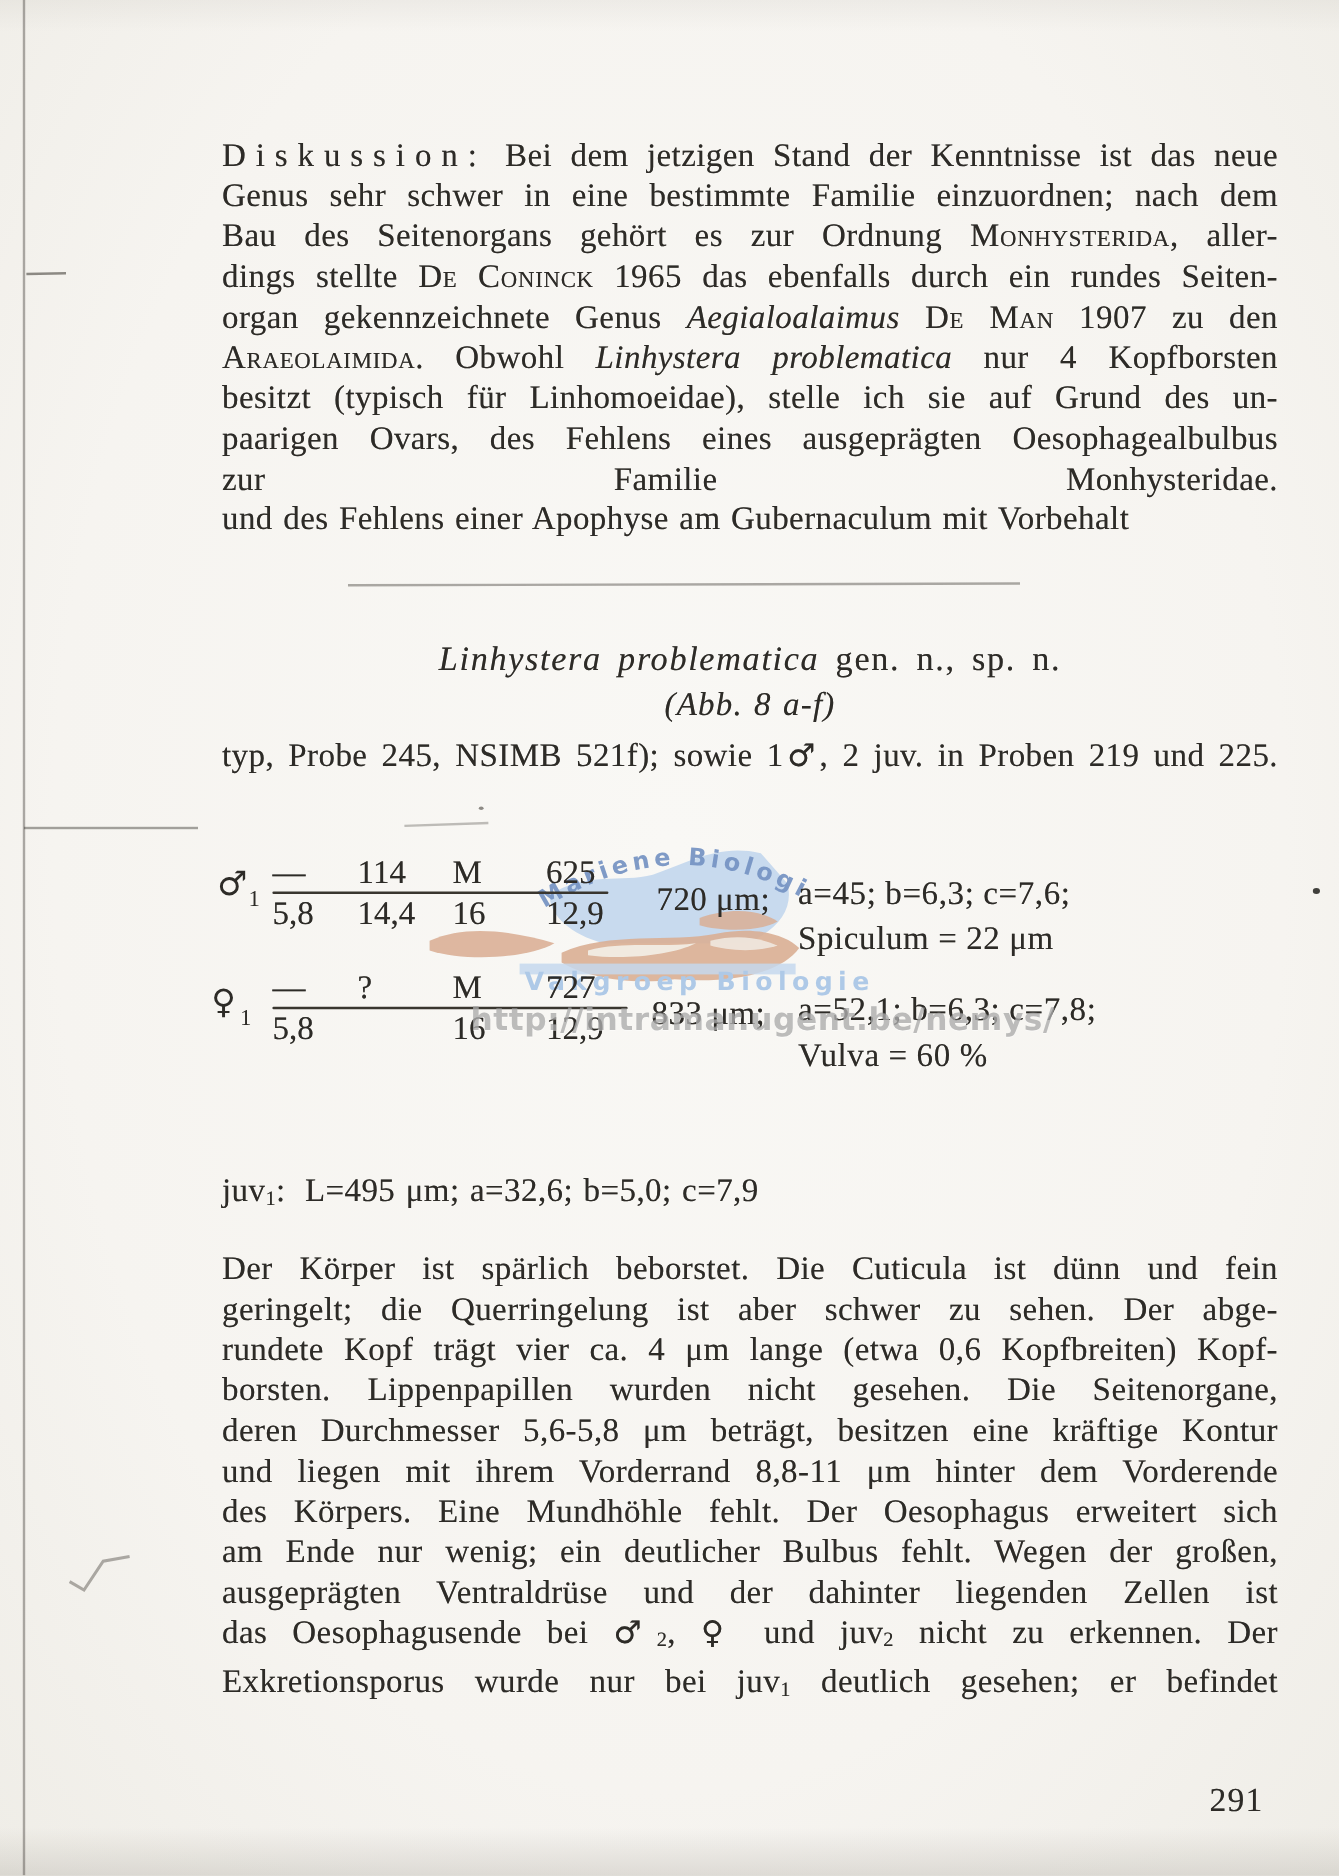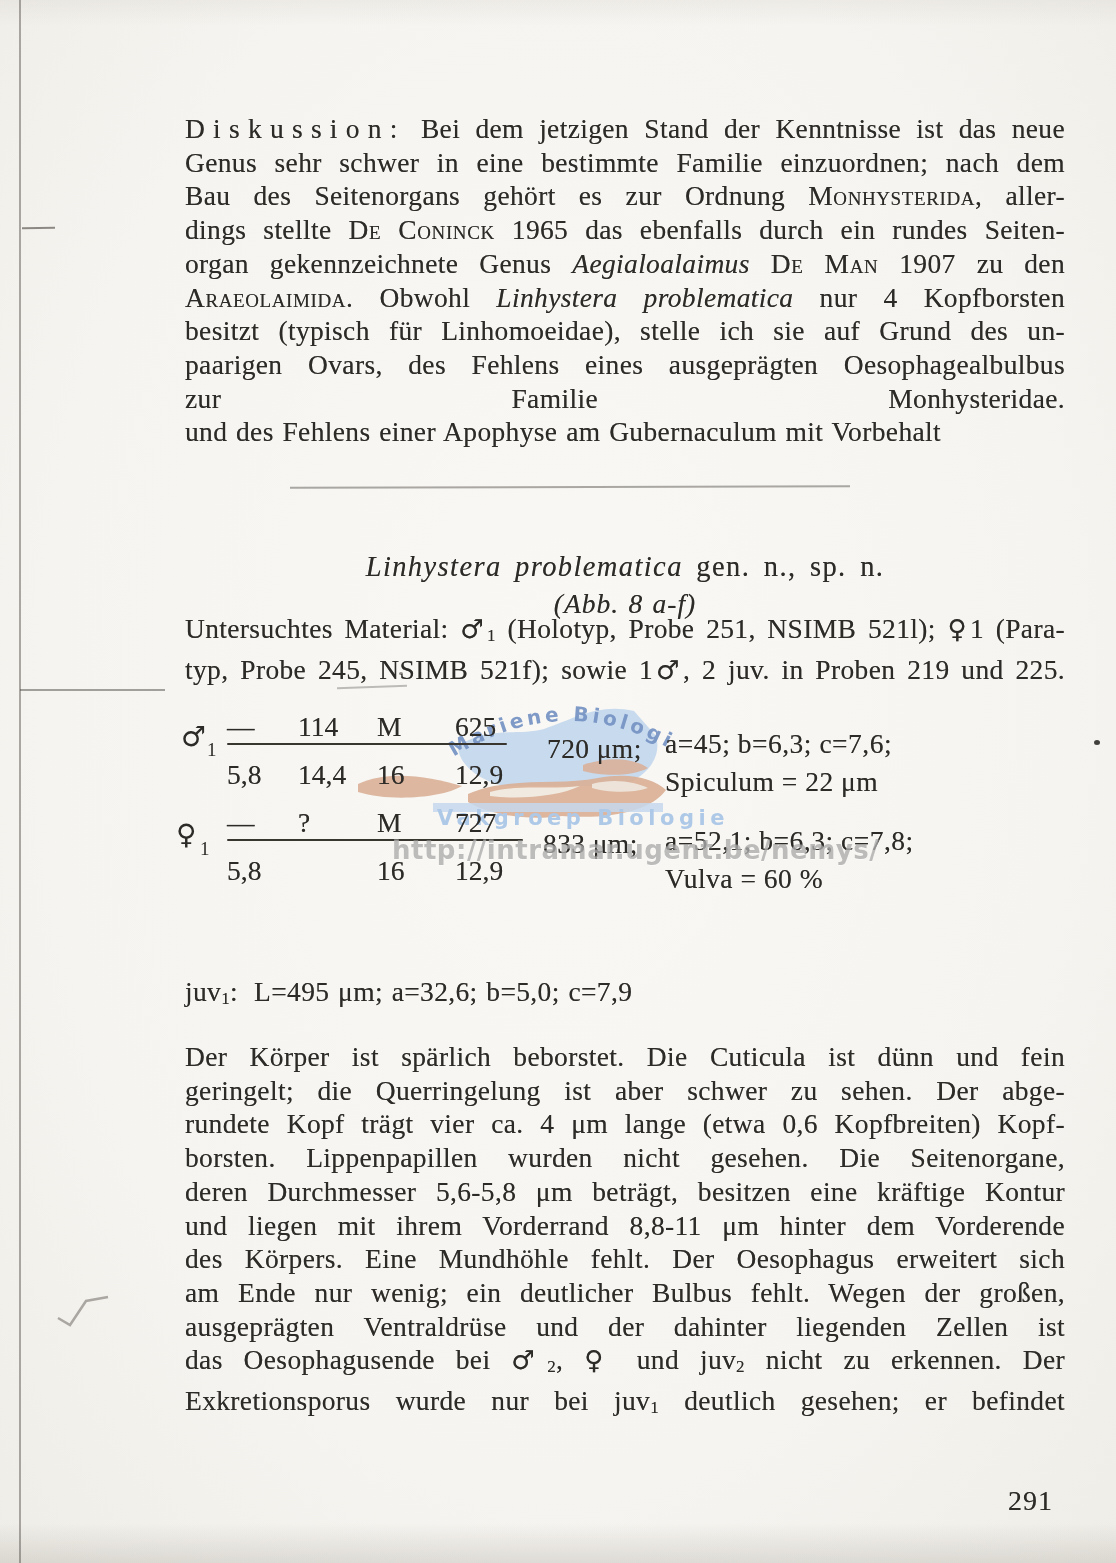--- a/index.html
+++ b/index.html
@@ -26,21 +26,21 @@
   .sub{font-size:.62em; vertical-align:-0.18em;}
   .sym{font-family:"DejaVu Sans","DejaVu Serif",serif; font-size:.95em;}
   .gap{margin-left:30px;}
   .gap2{margin-left:16px;}
   .heading .tline{line-height:37px;}
   .heading .tline:first-child{font-size:28.5px; letter-spacing:1.4px; word-spacing:5px;}
   .heading .tline:last-child{font-size:27.5px; letter-spacing:1px;font-style:italic;}
 
   
   .frac .frow{display:flex; align-items:flex-end; height:31px;}
-  .frac .frow.den{align-items:flex-start; height:30px; padding-top:14px;}
+  .frac .frow.den{align-items:flex-start; height:30px; padding-top:0;}
   .frac .fcol{text-align:left; font-size:27.5px; text-shadow:0 0 .5px rgba(46,44,40,.55);}
   .fbar{height:2px; background:#39362f; border-radius:1px;}
   .fsym{font-family:"DejaVu Sans","DejaVu Serif",serif; font-size:28px;}
   .fsub{font-size:19px;}
   .flen{font-size:27.5px; letter-spacing:.4px; text-shadow:0 0 .5px rgba(46,44,40,.55);}
   .fstats div{font-size:27.5px; line-height:38px; letter-spacing:.5px;
               text-shadow:0 0 .5px rgba(46,44,40,.55);}
 
   
   #wm-svg{left:330px; top:680px; z-index:1;}
@@ -87,27 +87,26 @@
       <div class="tline"><span class="sc">Araeolaimida</span><span>. Obwohl </span><span class="i">Linhystera problematica</span><span> nur 4 Kopfborsten</span></div>
       <div class="tline"><span>besitzt (typisch für Linhomoeidae), stelle ich sie auf Grund des un-</span></div>
       <div class="tline"><span>paarigen Ovars, des Fehlens eines ausgeprägten Oesophagealbulbus</span></div>
       <div class="tline"><span>zur Familie Monhysteridae.</span></div>
       <div class="tline"><span>und des Fehlens einer Apophyse am Gubernaculum mit Vorbehalt</span></div>
     </div>
 
   <div class="abs" style="left:290px; top:486px; width:560px; height:2px;
        background:rgba(105,102,96,.55); transform:rotate(-0.15deg);"></div>
 
-  <div class="abs txt block center heading layer2" style="left:185px; top:548px;">
+  <div class="abs txt block center heading layer2" style="left:185px; top:531px;">
       <div class="tline"><span class="i">Linhystera problematica</span><span> gen. n., sp. n.</span></div>
       <div class="tline"><span>(Abb. 8 a-f)</span></div>
     </div>
 
   <div class="abs txt block justify layer2" style="left:185px; top:612px;">
-      <div class="tline"><span>Untersuchtes Material: </span><span class="sym">♂</span><span class="sub">1</span><span> (Holotyp, Probe 251, NSIMB 521l); </span><span class="sym">♀</span><span>1 (Para-</span></div>
       <div class="tline"><span>typ, Probe 245, NSIMB 521f); sowie 1</span><span class="sym">♂</span><span>, 2 juv. in Proben 219 und 225.</span></div>
     </div>
 
   <span class="abs fsym layer2" style="left:181px; top:720px;">♂</span>
   <span class="abs fsub layer2" style="left:207px; top:739px;">1</span>
   <div class="abs frac layer2" style="left:227px; top:712px;">
       <div class="frow num">
         <span class="fcol" style="width: 71px;">—</span>
         <span class="fcol" style="width: 79px; margin-top: 28px;">114</span>
         <span class="fcol" style="width: 78px;">M</span>

